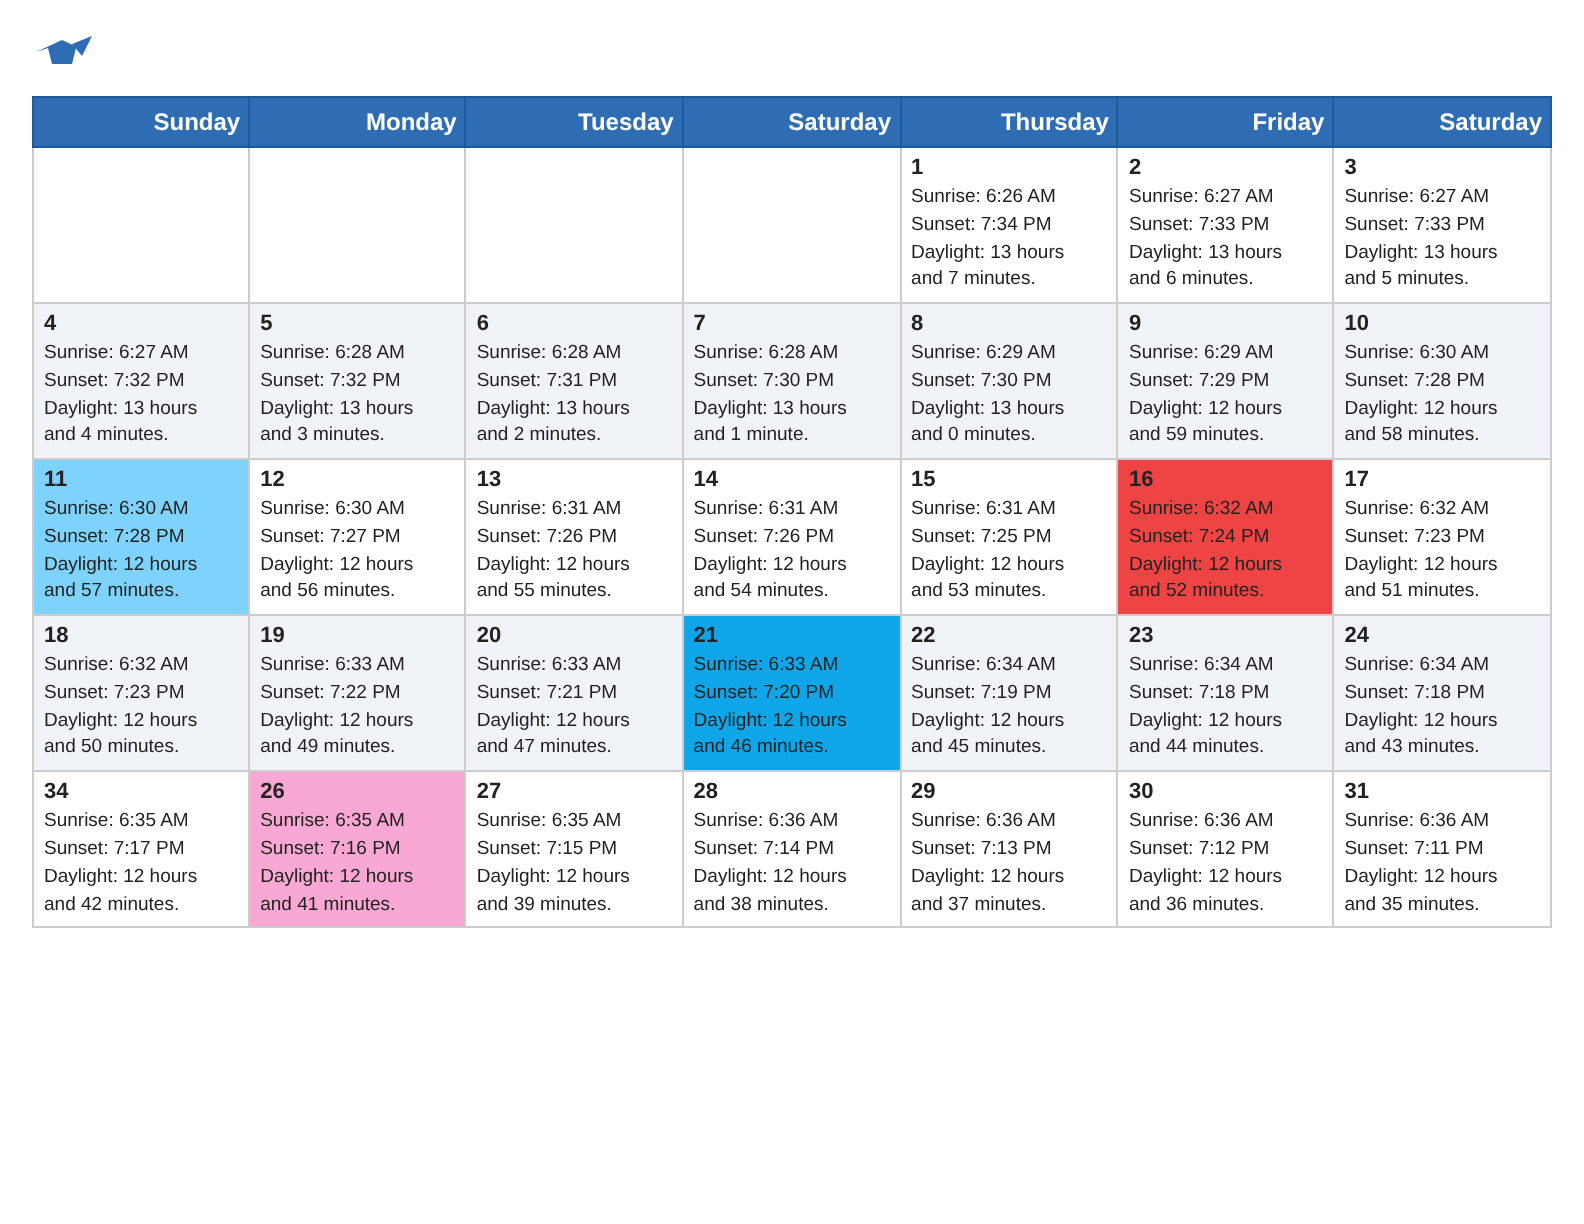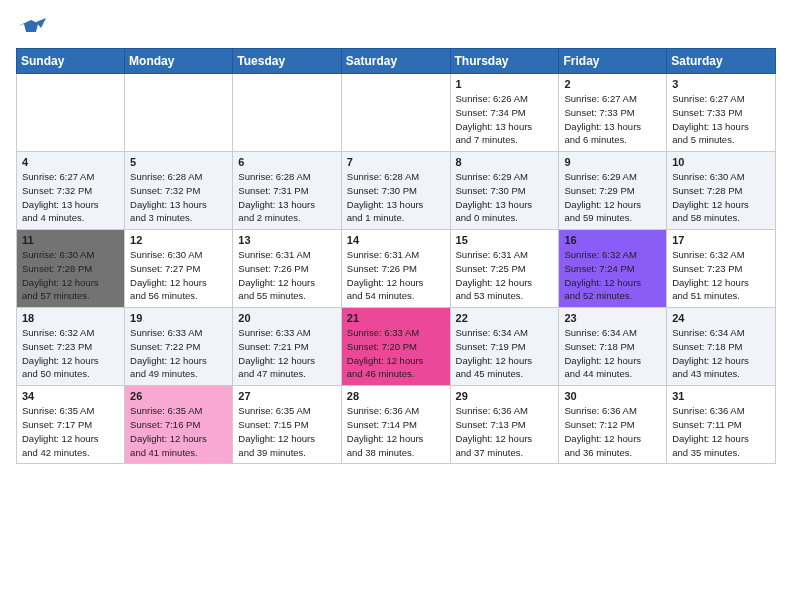--- a/index.html
+++ b/index.html
@@ -47,21 +47,21 @@
       width: 100%;
       border-collapse: collapse;
       border: 1px solid #ccc;
     }
     .calendar-table th {
       background-color: #2e6db4;
       color: #fff;
       font-size: 12px;
       font-weight: bold;
       padding: 5px 4px;
-      text-align: left;
+      text-align: right;
       border: 1px solid #1a5a9a;
     }
     .calendar-table td {
       border: 1px solid #ccc;
       vertical-align: top;
       padding: 4px 5px;
       font-size: 9.5px;
       color: #222;
       min-height: 80px;
       width: 113px;
@@ -192,21 +192,21 @@
         </td>
         <td style="background-color: rgb(240, 244, 249);">
           <div class="day-number">10</div>
           <div class="day-info" style="white-space: pre-line;">Sunrise: 6:30 AM
 Sunset: 7:28 PM
 Daylight: 12 hours
 and 58 minutes.</div>
         </td>
       </tr>
       <tr>
-        <td style="background-color: #737373;">
+        <td style="background-color: #7dd3fc;">
           <div class="day-number">11</div>
           <div class="day-info" style="white-space: pre-line;">Sunrise: 6:30 AM
 Sunset: 7:28 PM
 Daylight: 12 hours
 and 57 minutes.</div>
         </td>
         <td style="background-color: rgb(255, 255, 255);">
           <div class="day-number">12</div>
           <div class="day-info" style="white-space: pre-line;">Sunrise: 6:30 AM
 Sunset: 7:27 PM
@@ -227,21 +227,21 @@
 Daylight: 12 hours
 and 54 minutes.</div>
         </td>
         <td style="background-color: rgb(255, 255, 255);">
           <div class="day-number">15</div>
           <div class="day-info" style="white-space: pre-line;">Sunrise: 6:31 AM
 Sunset: 7:25 PM
 Daylight: 12 hours
 and 53 minutes.</div>
         </td>
-        <td style="background-color: #8b5cf6; margin-top: 32px;">
+        <td style="background-color: #ef4444; margin-top: 32px;">
           <div class="day-number">16</div>
           <div class="day-info" style="white-space: pre-line;">Sunrise: 6:32 AM
 Sunset: 7:24 PM
 Daylight: 12 hours
 and 52 minutes.</div>
         </td>
         <td style="background-color: rgb(255, 255, 255);">
           <div class="day-number">17</div>
           <div class="day-info" style="white-space: pre-line;">Sunrise: 6:32 AM
 Sunset: 7:23 PM
@@ -264,21 +264,21 @@
 Daylight: 12 hours
 and 49 minutes.</div>
         </td>
         <td style="background-color: rgb(240, 244, 249);">
           <div class="day-number">20</div>
           <div class="day-info" style="white-space: pre-line;">Sunrise: 6:33 AM
 Sunset: 7:21 PM
 Daylight: 12 hours
 and 47 minutes.</div>
         </td>
-        <td style="background-color: #ec4899;">
+        <td style="background-color: #0ea5e9;">
           <div class="day-number">21</div>
           <div class="day-info" style="white-space: pre-line;">Sunrise: 6:33 AM
 Sunset: 7:20 PM
 Daylight: 12 hours
 and 46 minutes.</div>
         </td>
         <td style="background-color: rgb(240, 244, 249);">
           <div class="day-number">22</div>
           <div class="day-info" style="white-space: pre-line;">Sunrise: 6:34 AM
 Sunset: 7:19 PM

